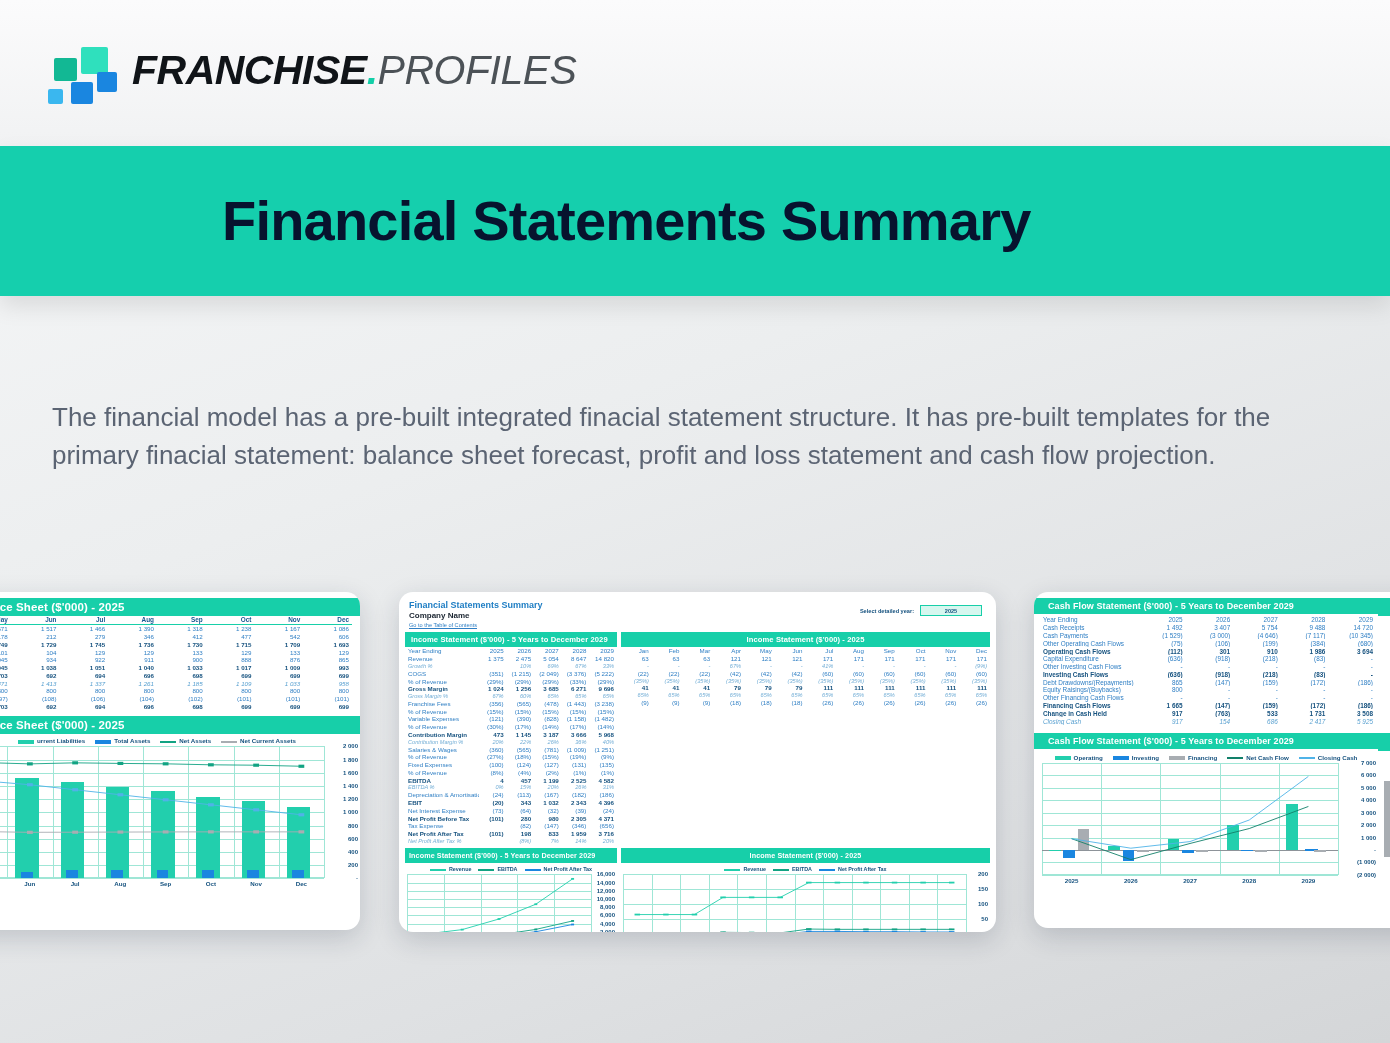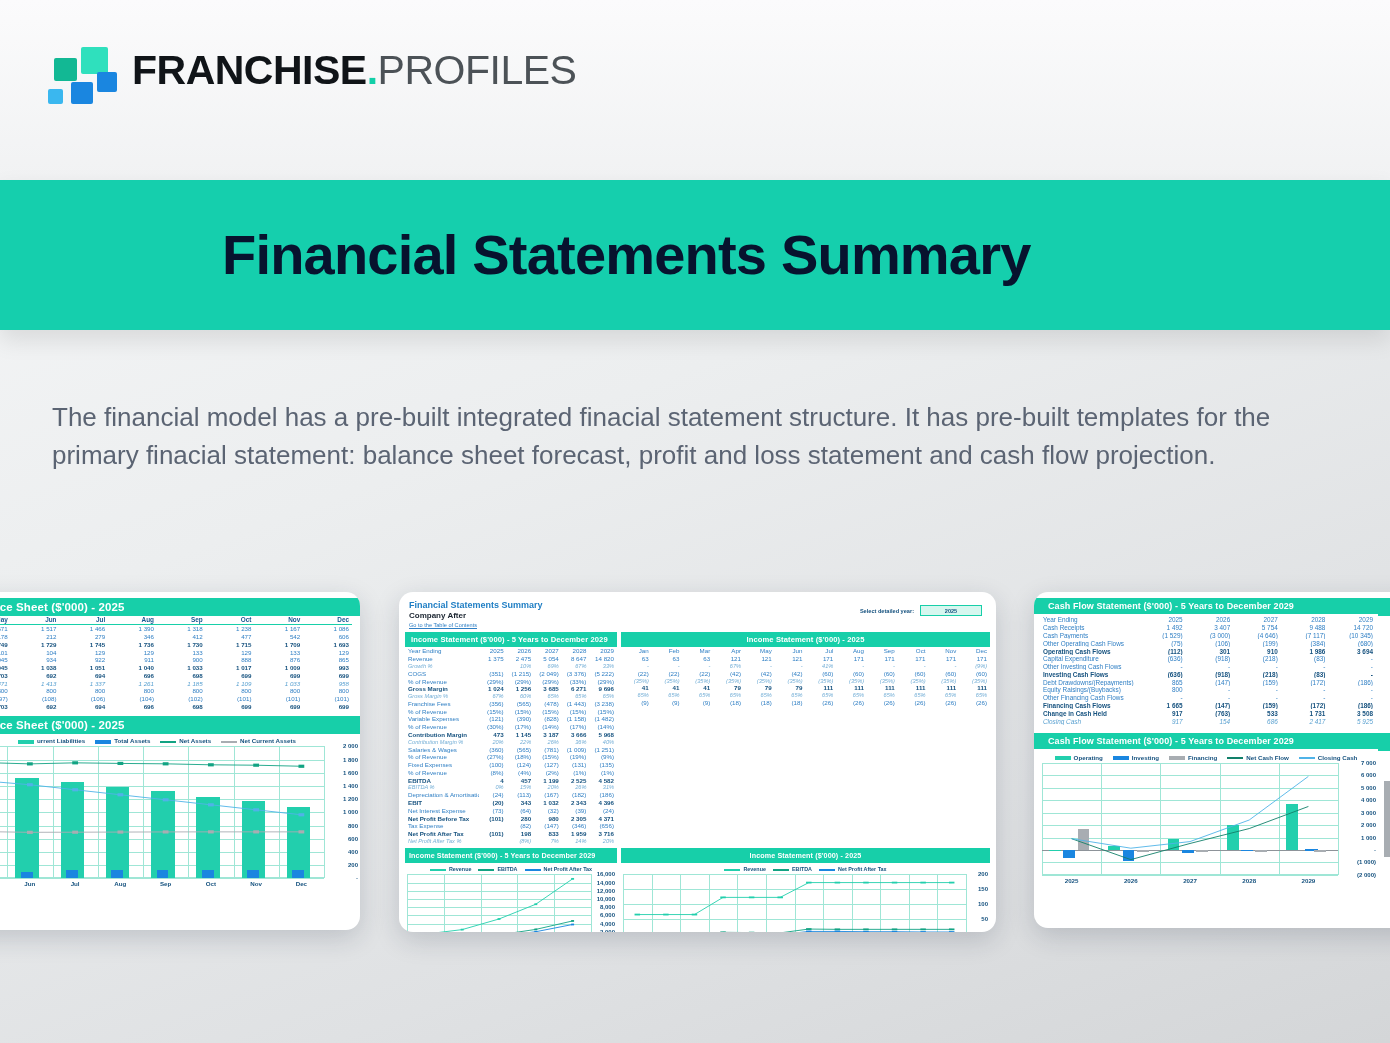--- a/index.html
+++ b/index.html
@@ -4,22 +4,22 @@
 <style>
   * { box-sizing: border-box; margin: 0; padding: 0; }
   html, body { width: 1390px; height: 1043px; overflow: hidden; }
   body {
     font-family: "Liberation Sans", sans-serif;
     background: linear-gradient(160deg, #f7f8f9 0%, #eceeef 40%, #dfe1e3 75%, #d4d6d8 100%);
     position: relative;
   }
 
   
-  .topbar { height: 180px; position: relative;
-            background: linear-gradient(180deg,#fbfbfc 0%, #f1f2f3 100%); }
+  .topbar { height: 146px; position: relative;
+            background: linear-gradient(180deg,#fbfbfc 0%, #f1f2f3 100%); font-style: italic; }
   .logo-wrap { position: absolute; left: 46px; top: 42px; display: flex; align-items: center; }
   .logo-mark { position: relative; width: 64px; height: 56px; }
   .logo-mark i { position: absolute; display: block; border-radius: 2px; }
   .sq1 { left: 8px;  top: 16px; width: 23px; height: 23px; background: #12b894; }
   .sq2 { left: 35px; top: 5px;  width: 27px; height: 27px; background: #2fe0bd; }
   .sq3 { left: 2px;  top: 47px; width: 15px; height: 15px; background: #3ab7ef; }
   .sq4 { left: 25px; top: 40px; width: 22px; height: 22px; background: #1a86e0; }
   .sq5 { left: 51px; top: 30px; width: 20px; height: 20px; background: #1a86e0; }
   .logo-text { margin-left: 22px; font-size: 41px; letter-spacing: -0.5px;
                white-space: nowrap; line-height: 1; }
@@ -336,21 +336,21 @@
             <div>Nov</div>
             <div>Dec</div>
           </div>
       </div>
     </div>
   </div>
 
   <div class="card" id="card-is">
     <div class="fs-head">
       <div class="t1">Financial Statements Summary</div>
-      <div class="t2">Company After</div>
+      <div class="t2">Company Name</div>
       <div class="t3">Go to the Table of Contents</div>
     </div>
     <div class="selbox">
       <span class="lbl">Select detailed year:</span>
       <span class="val">2025</span>
     </div>
 
     <div style="display:flex; gap:4px; padding:0 6px;">
       <div style="width:212px;">
         <div class="bar-title" style="font-size:7.6px;padding-left:6px;">Income Statement ($'000) - 5 Years to December 2029</div>

